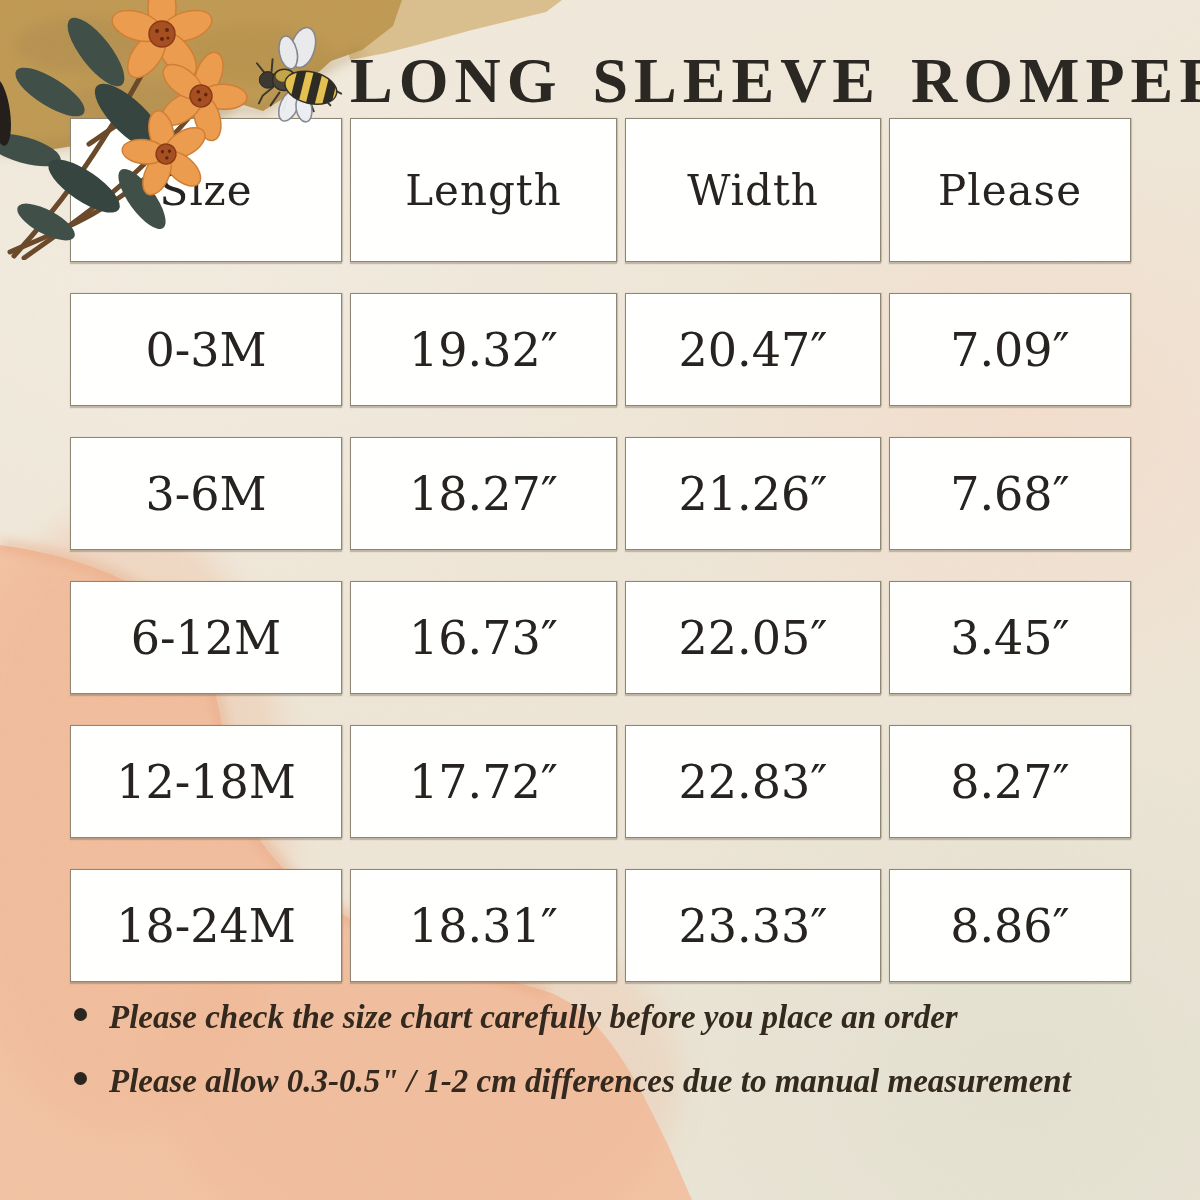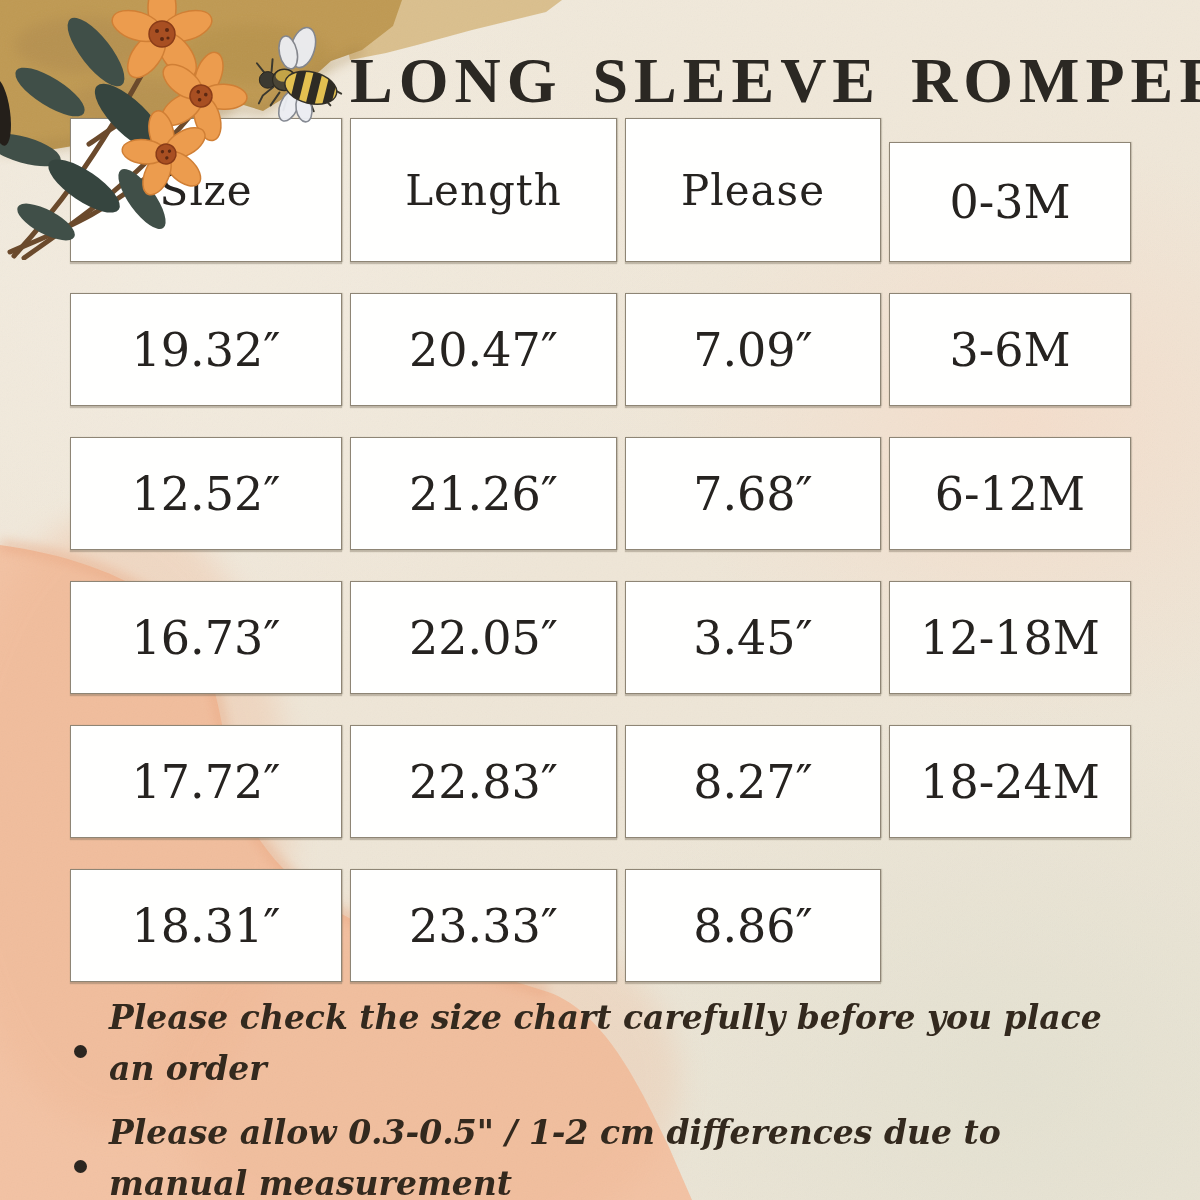--- a/index.html
+++ b/index.html
@@ -43,21 +43,21 @@
     color:#262320;
   }
   .cell.hdr{font-size:42px;letter-spacing:1px;}
   .cell.val{font-size:46px;letter-spacing:0px;margin-top:24px;}
   .notes{
     position:absolute;left:66px;top:992px;width:1090px;z-index:3;
     font-family:"DejaVu Serif", serif;
     font-style:italic;font-weight:600;
     font-size:33px;color:#33291e;
   }
-  .note{display:flex;align-items:center;margin-bottom:13px;line-height:1.55;}
+  .note{display:flex;align-items:flex-start;margin-bottom:13px;line-height:1.55;font-family:Liberation Serif, serif;}
   .note .bullet{
     flex:0 0 auto;width:13px;height:13px;border-radius:50%;
     background:#2b2620;margin:16px 22px 0 8px;
   }
   .note .txt{max-width:1020px;}
 </style>
 </head>
 <body>
 
 <div class="page">
@@ -199,29 +199,30 @@
             <circle cx="4" cy="-2" r="1.7"></circle>
             <circle cx="0" cy="4" r="1.7"></circle>
         </g>
       </g>
     </g>
   </svg>
 
   <div class="size-table">
     <div class="cell hdr">Size</div>
     <div class="cell hdr">Length</div>
+    <div class="cell hdr">Width</div>
     <div class="cell hdr">Please</div>
 
     <div class="cell val">0-3M</div>
     <div class="cell val">19.32″</div>
     <div class="cell val">20.47″</div>
     <div class="cell val">7.09″</div>
 
     <div class="cell val">3-6M</div>
-    <div class="cell val">12.52″</div>
+    <div class="cell val">18.27″</div>
     <div class="cell val">21.26″</div>
     <div class="cell val">7.68″</div>
 
     <div class="cell val">6-12M</div>
     <div class="cell val">16.73″</div>
     <div class="cell val">22.05″</div>
     <div class="cell val">3.45″</div>
 
     <div class="cell val">12-18M</div>
     <div class="cell val">17.72″</div>

